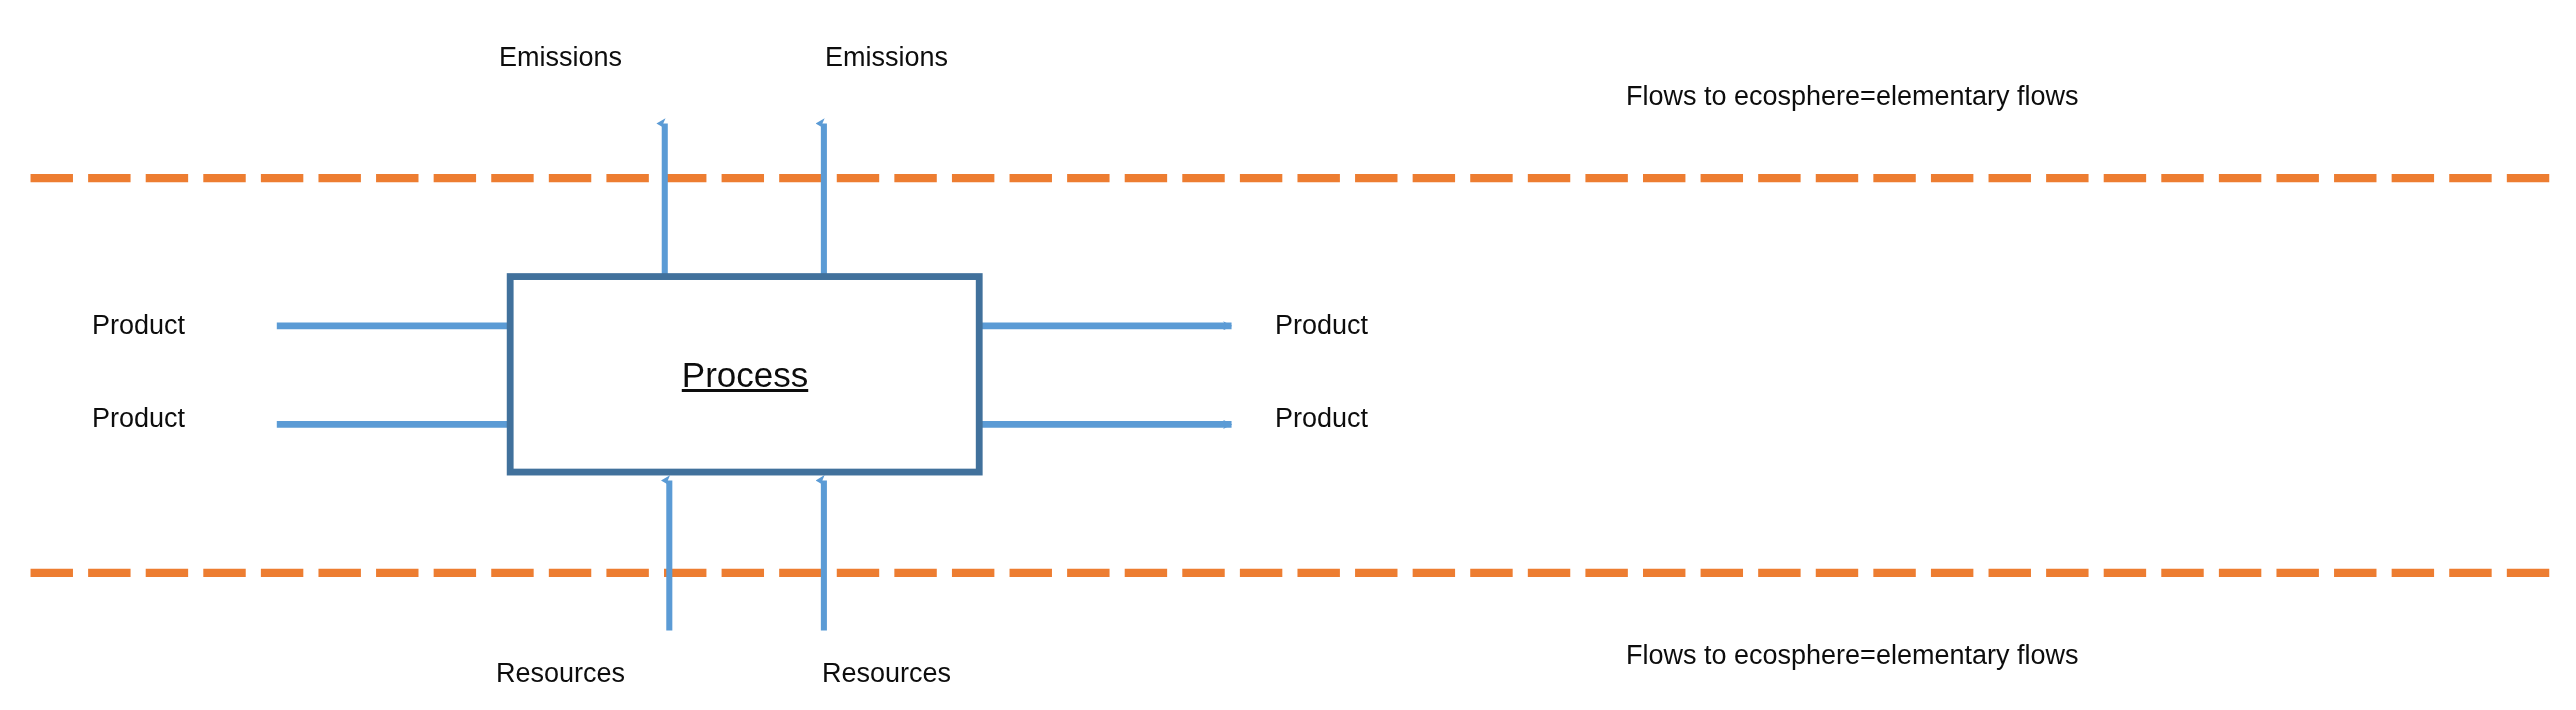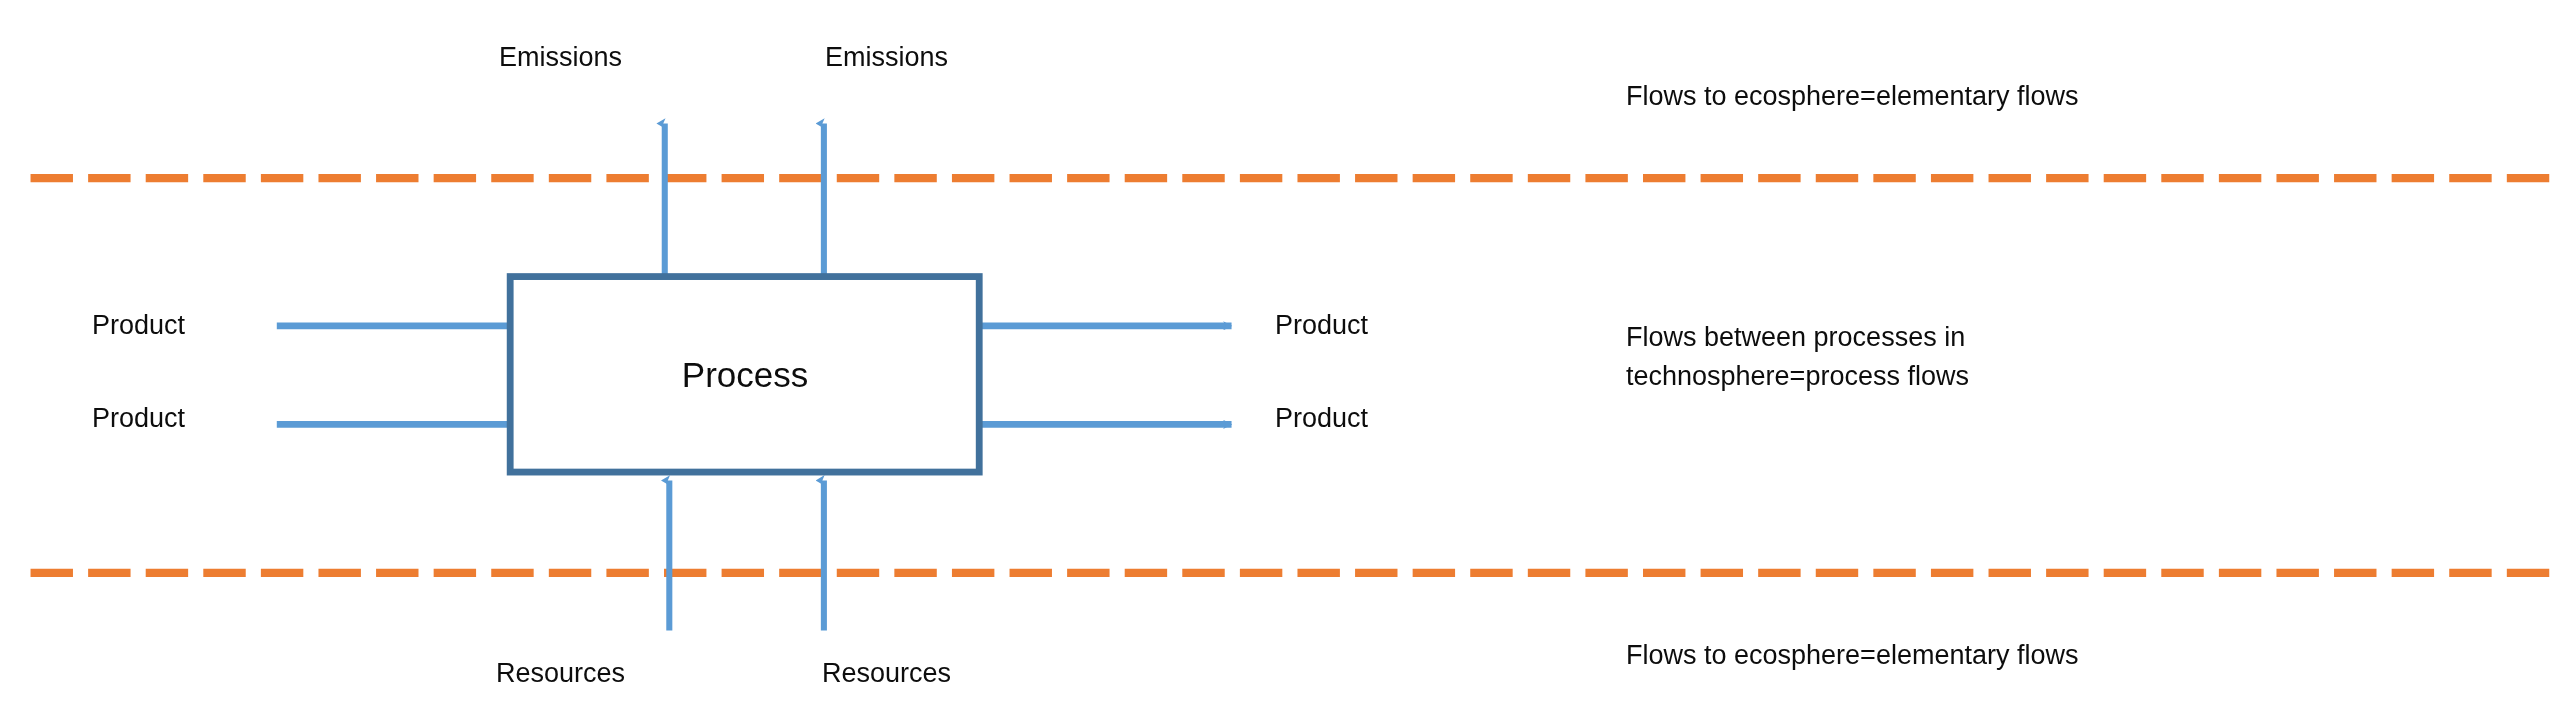--- a/index.html
+++ b/index.html
@@ -37,20 +37,21 @@
   .lbl.two-line {
     white-space: pre-line;
     line-height: 39px;
   }
   .process-label {
     position: absolute;
     color: #0d0d0d;
     font-family: "Liberation Sans", sans-serif;
     font-size: 35px;
     white-space: pre;
+    text-decoration: underline;
   }
 
   
   #emissions-label-1 { left: 499px; top: 39px; }
   #emissions-label-2 { left: 825px; top: 39px; }
   #product-in-label-1 { left: 92px; top: 307px; }
   #product-in-label-2 { left: 92px; top: 400px; }
   #product-out-label-1 { left: 1275px; top: 307px; }
   #product-out-label-2 { left: 1275px; top: 400px; }
   #resources-label-1 { left: 496px; top: 655px; }
@@ -107,19 +108,17 @@
   <div class="lbl" id="product-out-label-1">Product</div>
 
   <div class="lbl" id="product-out-label-2">Product</div>
 
   <div class="lbl" id="resources-label-1">Resources</div>
 
   <div class="lbl" id="resources-label-2">Resources</div>
 
   <div class="lbl" id="legend-top">Flows to ecosphere=elementary flows</div>
 
-  <div class="lbl two-line" id="legend-middle">Flows between processes in
-technosphere=process flows</div>
 
   <div class="lbl" id="legend-bottom">Flows to ecosphere=elementary flows</div>
 
 </div>
 
 
 </body></html>

